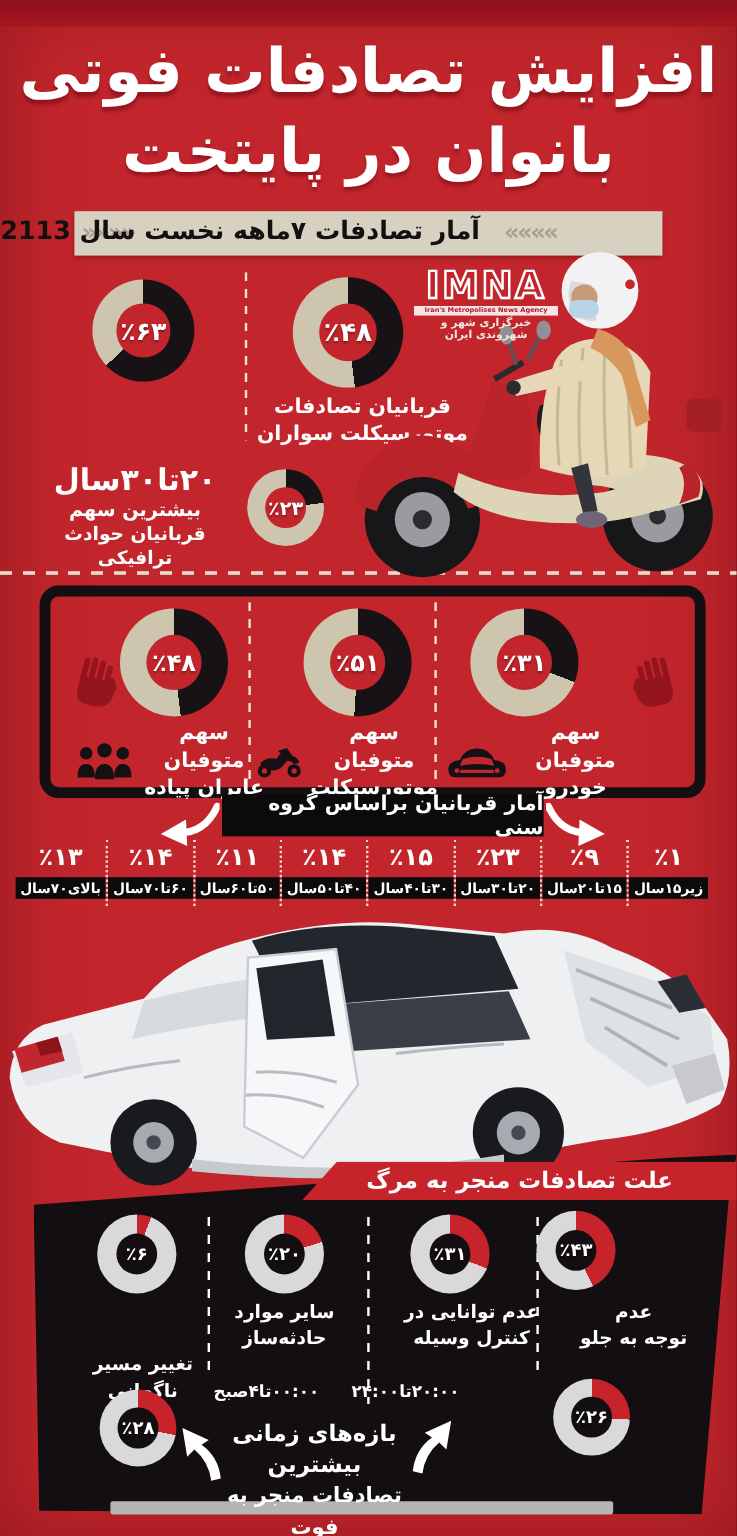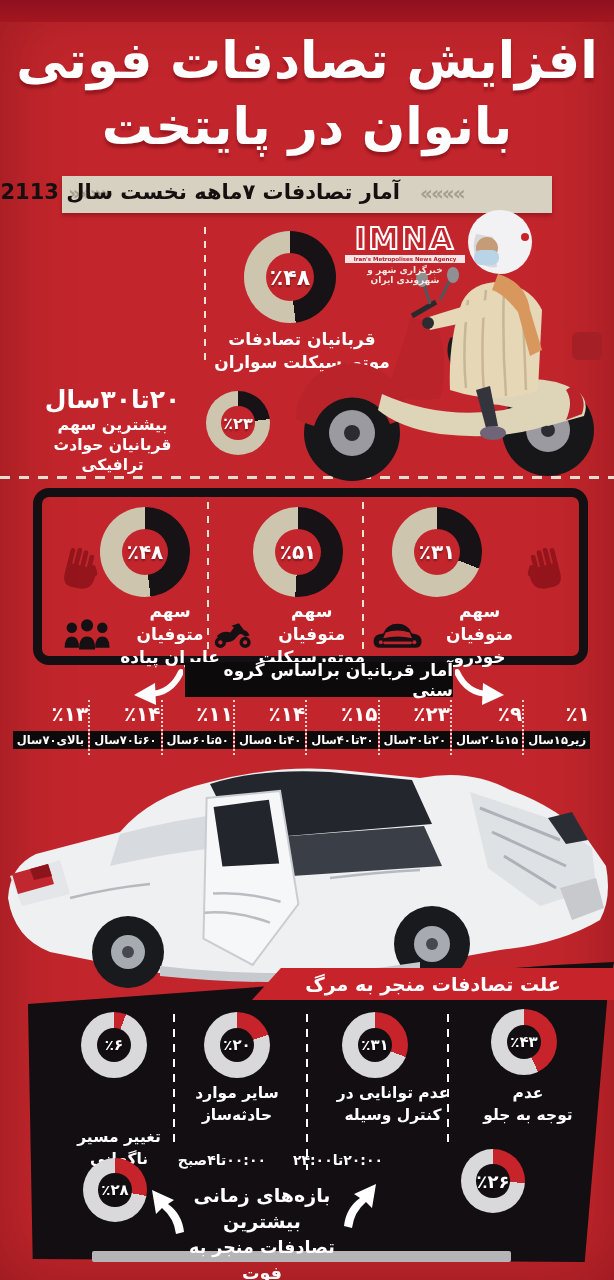--- a/index.html
+++ b/index.html
@@ -43,21 +43,21 @@
 
   
   .frame{left:33px;top:488px;width:555px;height:177px;border:9px solid #140f12;border-radius:16px;}
 
   .iconrow{display:flex;align-items:center;justify-content:center;gap:6px;}
 
   
   .ageban{left:185px;top:662px;width:268px;height:35px;background:#0d0a0c;display:flex;
           align-items:center;justify-content:center;font-size:17px;font-weight:800;color:#fff;}
   .agerow{left:22px;top:700px;width:568px;display:flex;direction:rtl;}
-  .agecol{flex:1;text-align:right;padding:2px 0 6px;}
+  .agecol{flex:1;text-align:center;padding:2px 0 6px;}
   .agecol:not(:last-child){border-left:2px dotted rgba(250,245,235,.85);}
   .agepct{color:#fff;font-weight:800;font-size:20px;direction:ltr;letter-spacing:-1px;}
   .agechip{display:inline-block;margin-top:5px;background:#0d0a0c;color:#fff;font-weight:700;
            font-size:11.5px;padding:2px 4px;white-space:nowrap;}
 
   
   .panel{left:28px;top:962px;width:586px;height:300px;background:#120e11;
          clip-path:polygon(0 14%,90% 1%,100% 0,99% 9%,95% 100%,0.8% 99%);}
   .causeban{left:252px;top:968px;width:362px;height:32px;background:#c6232b;
             clip-path:polygon(8% 0,100% 0,100% 100%,0 100%);display:flex;align-items:center;
@@ -90,20 +90,23 @@
   <div class="abs banner">
     <span class="chev" style="left:6px;">»»»»</span>
     <span class="txt">آمار تصادفات ۷ماهه نخست سال 2113</span>
     <span class="chev" style="left:358px;">««««</span>
   </div>
 
   <div class="abs hdash" style="left:0;top:476px;width:614px;"></div>
 
   <div class="abs vdash" style="left:204px;top:227px;height:140px;"></div>
 
+  <div class="donut dark" style="left: 77px; top: 233px; width: 85px; height: 85px; --p: 63;">
+    <span class="pct" style="font-size:21px;">٪۶۳</span>
+  </div>
 
   <div class="donut dark" style="left: 244px; top: 231px; width: 92px; height: 92px; --p: 48;">
     <span class="pct" style="font-size:22px;">٪۴۸</span>
   </div>
   <div class="abs lbl" style="left:212px;top:328px;width:180px;">
     <div>قربانیان تصادفات</div>
     <div>موتورسیکلت سواران</div>
   </div>
 
   <div class="abs ctr" style="left:30px;top:385px;width:165px;">
@@ -282,21 +285,21 @@
     <path d="M160 218 Q300 234 420 214 L420 224 Q300 242 160 228 Z" fill="#c6cacf"></path>
     <path d="M70 150 Q110 140 150 136 M330 130 Q380 124 420 122" stroke="#b6bac0" stroke-width="2.5" fill="none"></path>
   </svg>
 
   <div class="abs causeban">علت تصادفات منجر به مرگ</div>
 
   <div class="abs vdash-w" style="left:173px;top:1014px;height:128px;"></div>
   <div class="abs vdash-w" style="left:306px;top:1014px;height:156px;"></div>
   <div class="abs vdash-w" style="left:447px;top:1014px;height:128px;"></div>
 
-  <div class="donut light" style="left: 491px; top: 1009px; width: 66px; height: 66px; --p: 43;">
+  <div class="donut light" style="left: 447px; top: 1009px; width: 66px; height: 66px; --p: 43;">
     <span class="pct" style="font-size:15px;">٪۴۳</span>
   </div>
   <div class="donut light" style="left: 342px; top: 1012px; width: 66px; height: 66px; --p: 31;">
     <span class="pct" style="font-size:15px;">٪۳۱</span>
   </div>
   <div class="donut light" style="left: 204px; top: 1012px; width: 66px; height: 66px; --p: 20;">
     <span class="pct" style="font-size:15px;">٪۲۰</span>
   </div>
   <div class="donut light" style="left: 81px; top: 1012px; width: 66px; height: 66px; --p: 6;">
     <span class="pct" style="font-size:15px;">٪۶</span>
@@ -316,21 +319,21 @@
   </div>
   <div class="abs clbl" style="left:49px;top:1082px;width:140px;margin-top:44px;">
     <div>تغییر مسیر</div>
       <div>ناگهانی</div>
   </div>
 
   <div class="abs tlbl" style="left:243px;top:1152px;width:140px;">۲۰:۰۰تا۲۴:۰۰</div>
   <div class="abs tlbl" style="left:126px;top:1152px;width:140px;">۰۰:۰۰تا۴صبح</div>
 
   <div class="donut light" style="left: 461px; top: 1149px; width: 64px; height: 64px; --p: 26;">
-    <span class="pct" style="font-size:18px;">٪۲۶</span>
+    <span class="pct" style="font-size:15px;">٪۲۶</span>
   </div>
   <div class="donut light" style="left: 83px; top: 1158px; width: 64px; height: 64px; --p: 28;">
     <span class="pct" style="font-size:15px;">٪۲۸</span>
   </div>
 
   <div class="abs ctr" style="left:177px;top:1182px;width:170px;">
     <div class="w" style="font-size:19px;line-height:26px;">بازه‌های زمانی بیشترین</div>
     <div class="w" style="font-size:17.5px;line-height:26px;">تصادفات منجر به فوت</div>
   </div>
 

